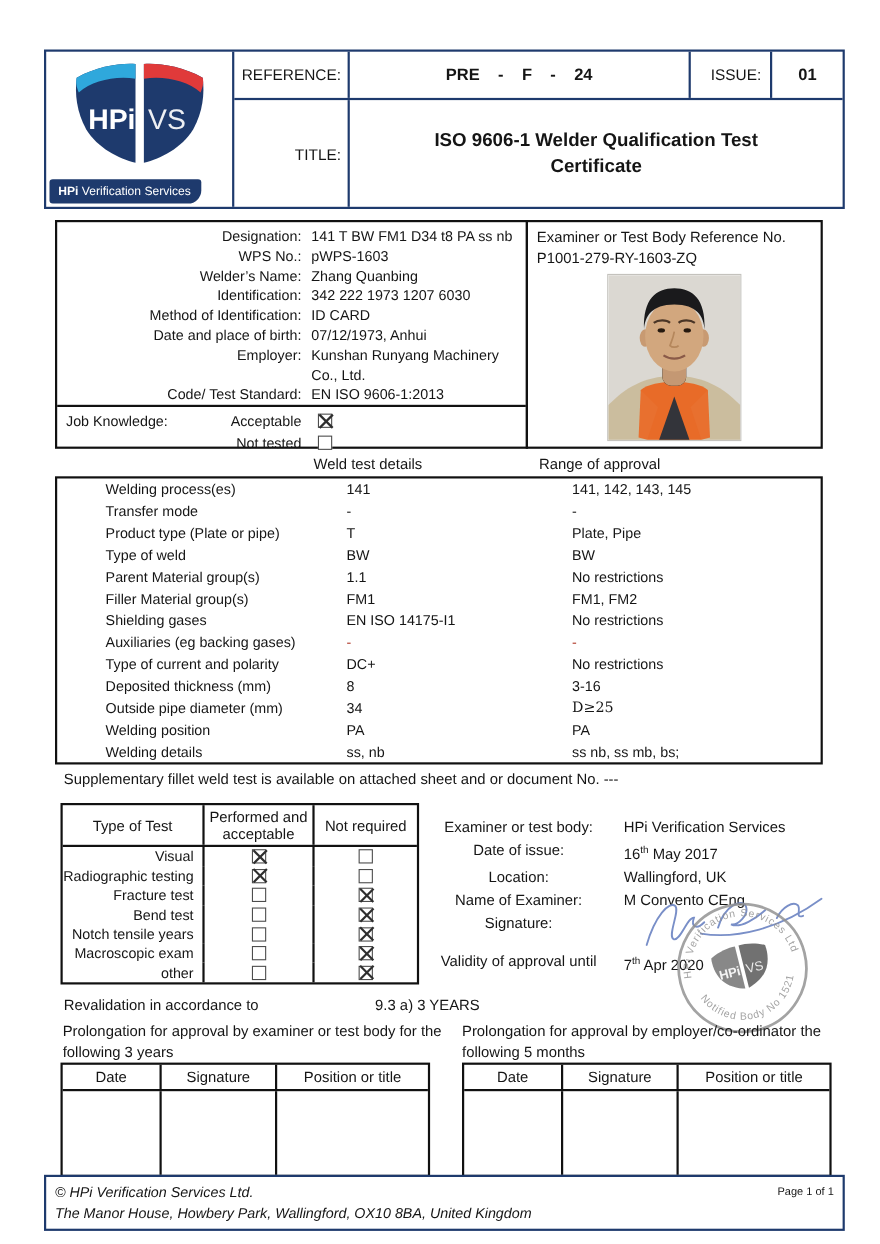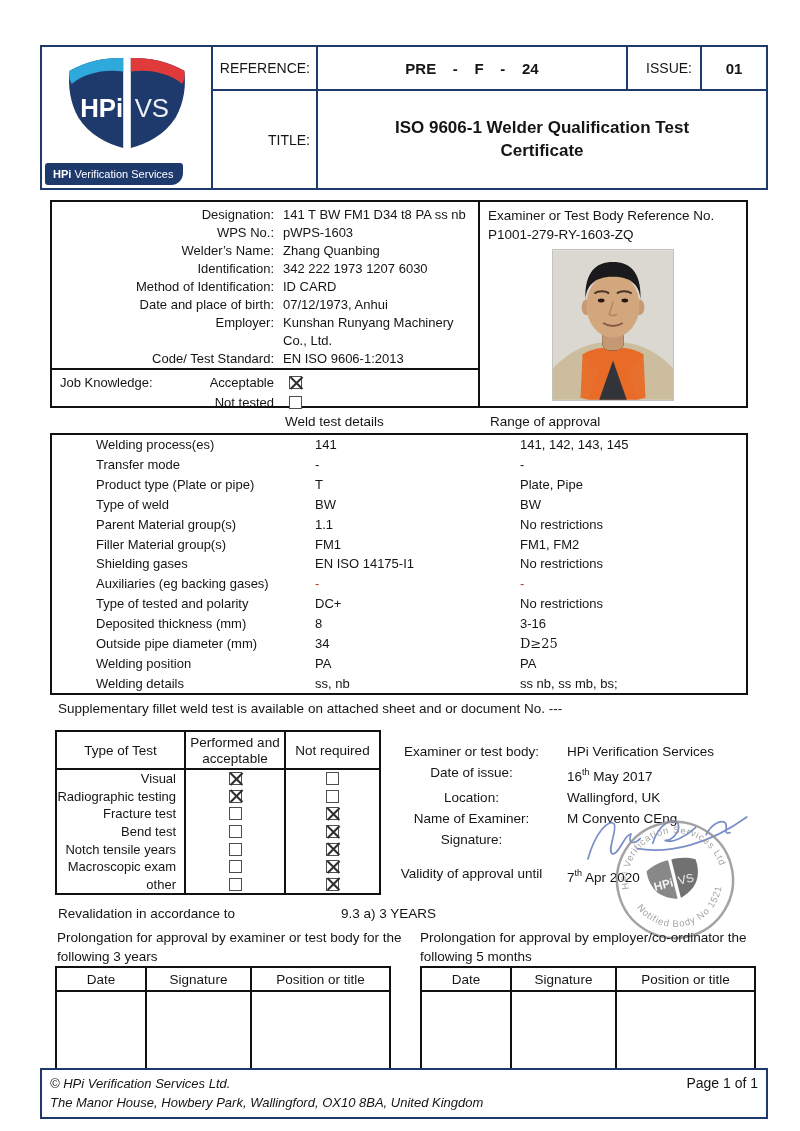--- a/index.html
+++ b/index.html
@@ -92,21 +92,21 @@
   .phead>div{display:flex;align-items:center;justify-content:center;font-size:13.5px;}
   .pc1{width:90px;border-right:2px solid var(--line);}
   .pc2{width:105px;border-right:2px solid var(--line);}
   .pc3{flex:1;}
   .pbody{display:flex;height:76px;}
   .pbody>div{height:100%;}
 
   
   .foot{position:absolute;left:40px;top:1068px;width:728px;height:51px;border:2px solid var(--navy);padding:4px 8px;font-size:13px;line-height:19px;}
   .foot .it{font-style:italic;}
-  .pageNum{position:absolute;right:8px;top:4px;font-size:14px;font-style:normal;}
+  .pageNum{position:absolute;right:8px;top:4px;font-size:10px;font-style:normal;}
 </style>
 </head>
 <body>
 
 <div class="page">
 
   <div class="hdr">
     <div class="logoCell">
       <svg class="shield" width="126" height="100" viewBox="0 0 132 104">
         <path d="M6,16 C26,5 48,2 62,3 L62,97 C46,93 26,83 15,65 C6,49 4,31 6,16 Z" fill="#1e3a6d"></path>
@@ -246,21 +246,21 @@
         <div class="wl">Shielding gases</div>
         <div class="wd">EN ISO 14175-I1</div>
         <div class="wr">No restrictions</div>
       </div>
     <div class="wrow">
         <div class="wl">Auxiliaries (eg backing gases)</div>
         <div class="wd red">-</div>
         <div class="wr red">-</div>
       </div>
     <div class="wrow">
-        <div class="wl">Type of tested and polarity</div>
+        <div class="wl">Type of current and polarity</div>
         <div class="wd">DC+</div>
         <div class="wr">No restrictions</div>
       </div>
     <div class="wrow">
         <div class="wl">Deposited thickness (mm)</div>
         <div class="wd">8</div>
         <div class="wr">3-16</div>
       </div>
     <div class="wrow">
         <div class="wl">Outside pipe diameter (mm)</div>

